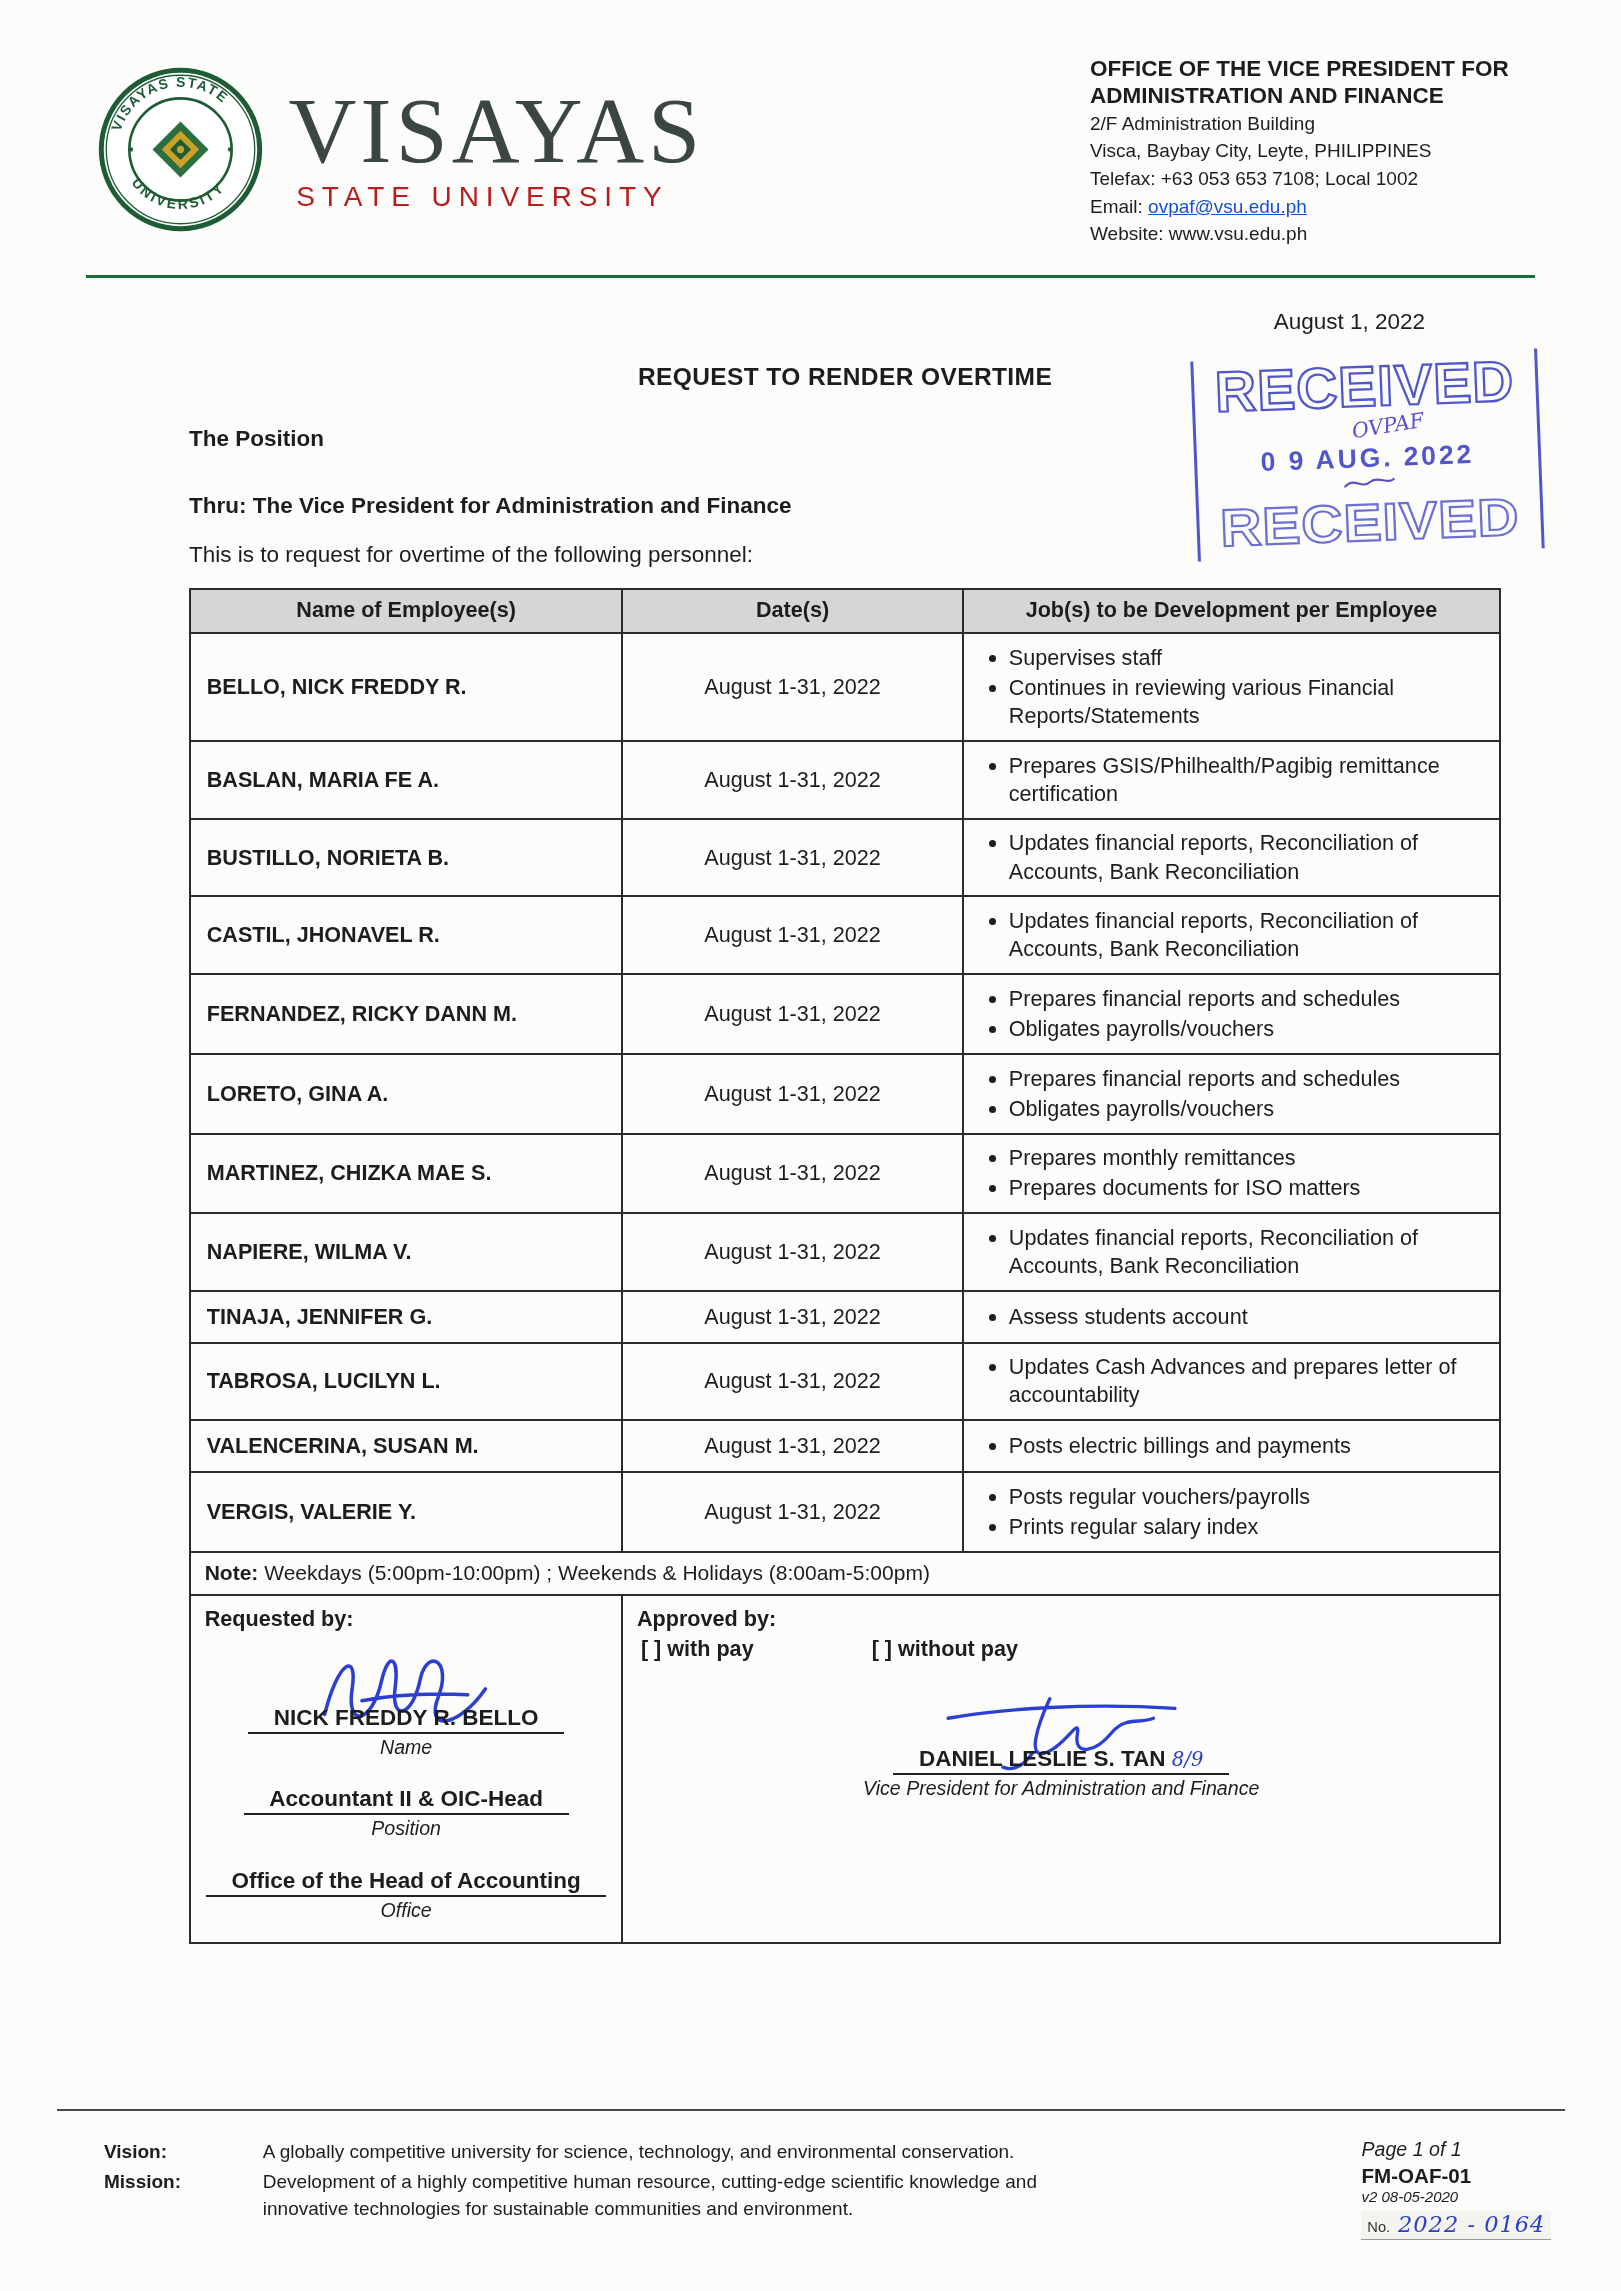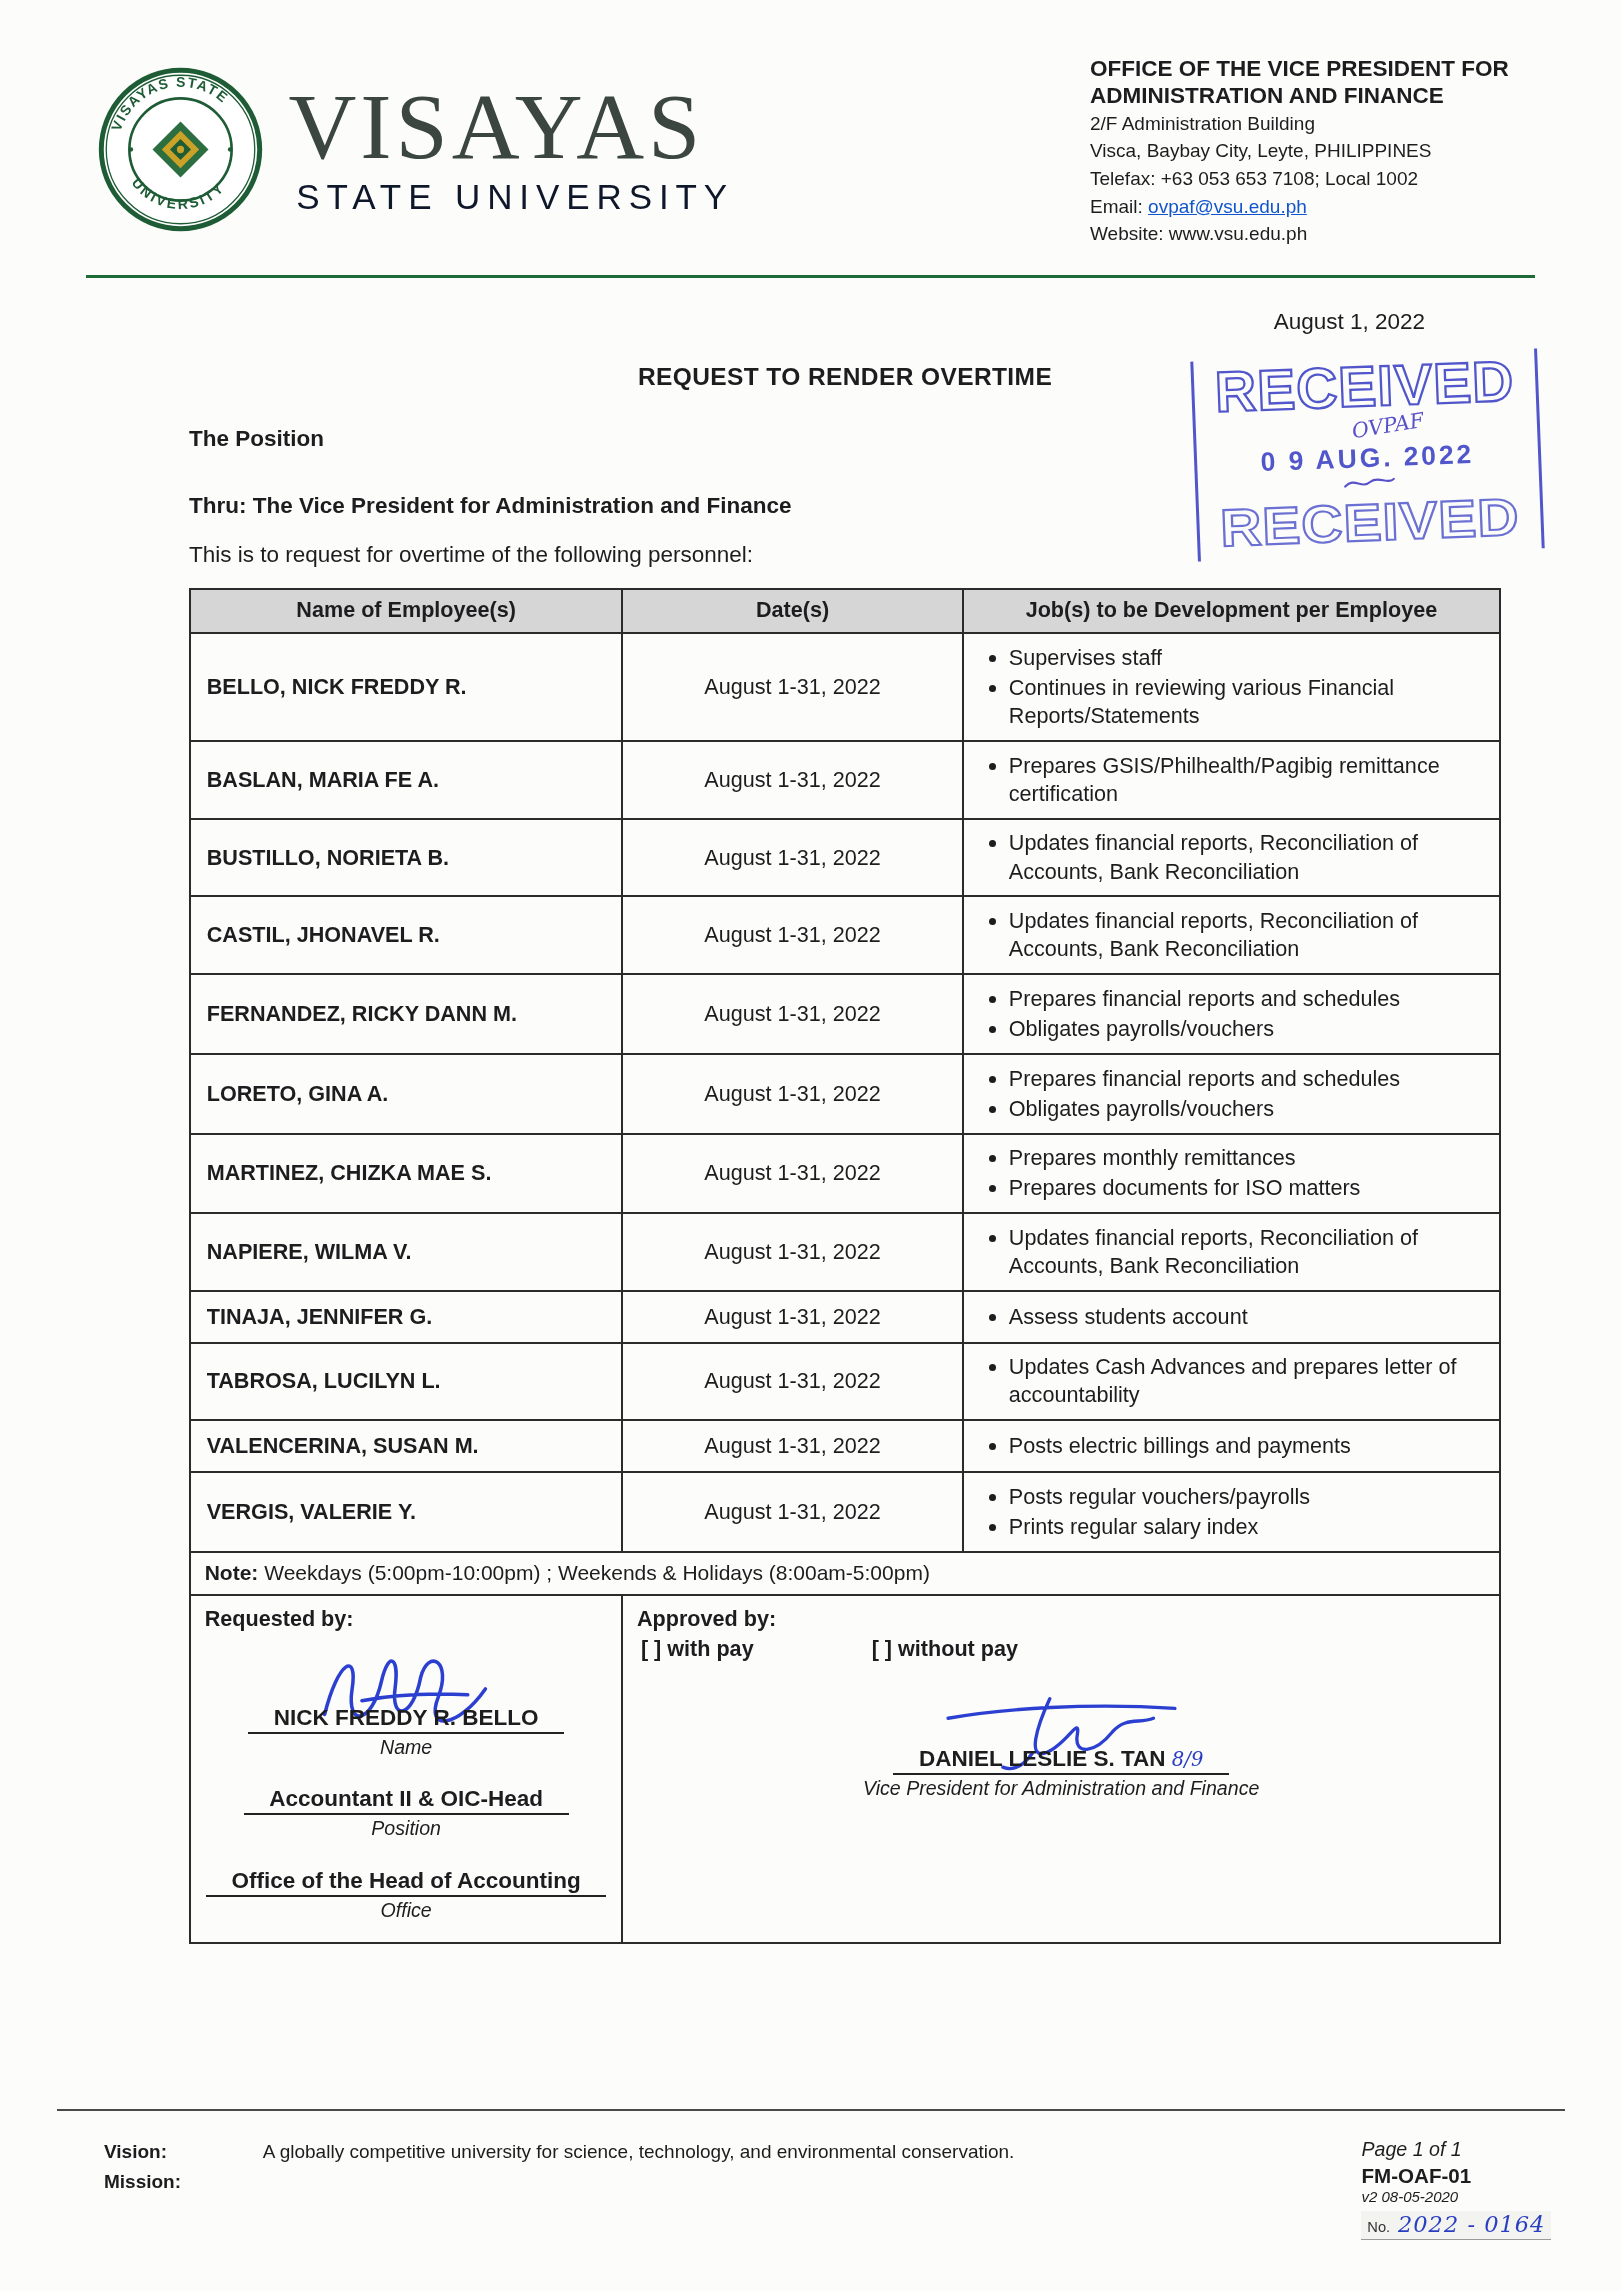--- a/index.html
+++ b/index.html
@@ -17,21 +17,21 @@
   .header { display: flex; align-items: center; padding: 51px 88px 0 98px; }
   .seal { width: 165px; height: 165px; flex: 0 0 auto; }
   .wordmark { margin-left: 25.5px; }
   .wm-name {
     font-family: "Liberation Serif", serif;
     font-size: 94px; line-height: 0.95; letter-spacing: 3.9px;
     color: #3a463f; font-weight: 400;
   }
   .wm-sub {
     margin-top: 5.9px; padding-left: 7.8px;
-    font-size: 35px; letter-spacing: 6.9px; color: #0f172a;
+    font-size: 28px; letter-spacing: 6.9px; color: #b91c1c;
   }
   .office-block { margin-left: auto; width: 443px; padding-top: 3.9px; }
   .office-title { font-weight: bold; font-size: 22.5px; line-height: 1.22; }
   .office-line { font-size: 19px; line-height: 1.4; margin-top: 1px; }
   .office-line:first-of-type { margin-top: 7.8px; }
   .email-link { color: #1155cc; text-decoration: underline; }
   .green-rule { margin: 27.4px 86px 0 86px; border: 0; border-top: 3.9px solid #1d6b36; }
 
   
   .content { padding: 0 120px 0 189px; position: relative; }
@@ -334,20 +334,21 @@
       </tr>
     </tbody>
       </table>
   </div>
 
   <div class="footer">
     <div class="footer-left">
       <div class="footer-label">Vision:</div>
       <div>A globally competitive university for science, technology, and environmental conservation.</div>
       <div class="footer-label">Mission:</div>
+      <div>Development of a highly competitive human resource, cutting-edge scientific knowledge and innovative technologies for sustainable communities and environment.</div>
     </div>
     <div class="footer-right">
       <div class="fr-page">Page 1 of 1</div>
       <div class="fr-form">FM-OAF-01</div>
       <div class="fr-version">v2 08-05-2020</div>
       <div class="fr-no"><span class="fr-no-label">No.</span><span class="fr-no-value">2022 - 0164</span></div>
     </div>
   </div>
 
 </div>

